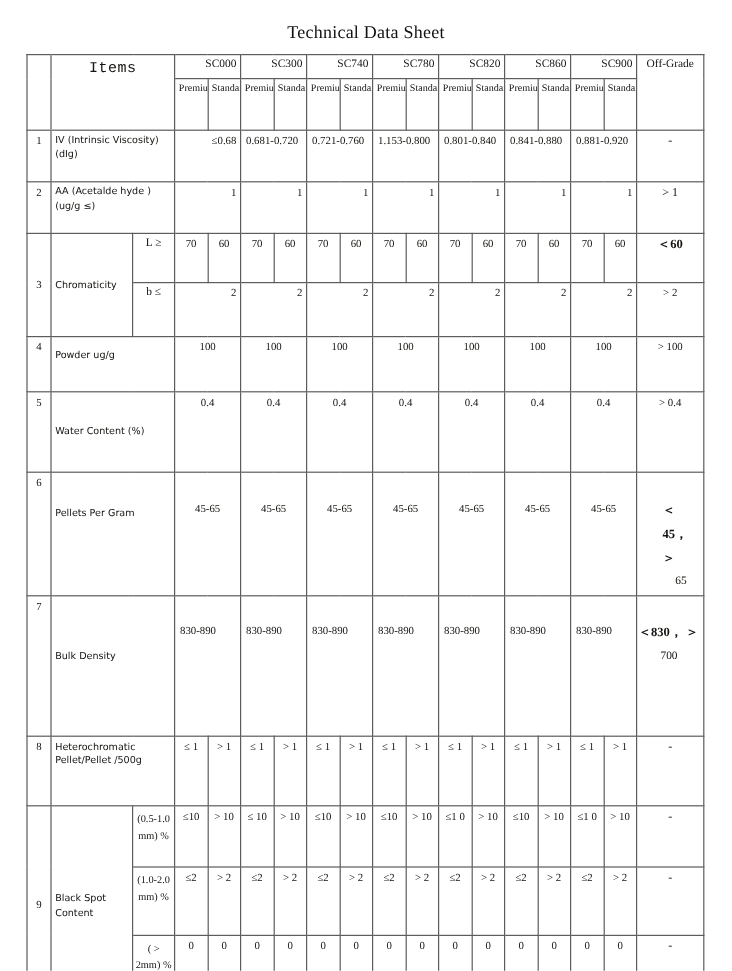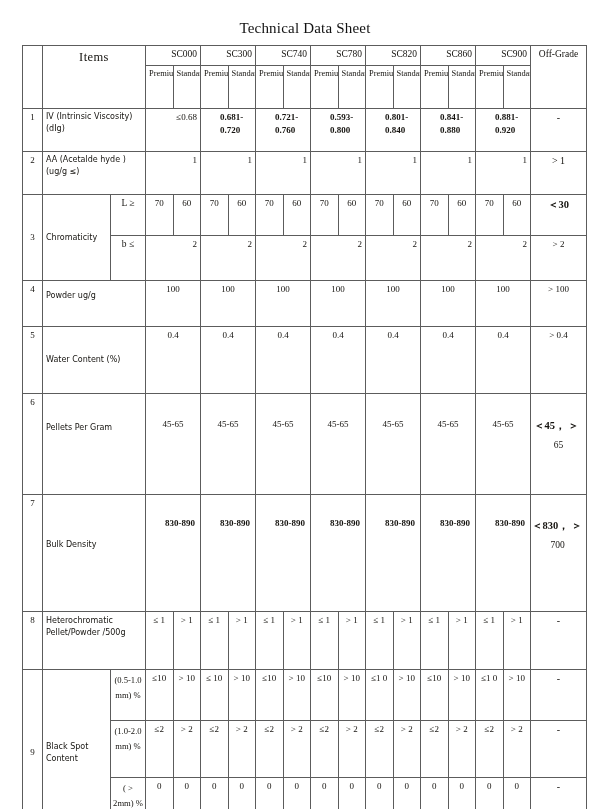--- a/index.html
+++ b/index.html
@@ -114,26 +114,26 @@
     margin-left: 12px;
   }
   .val {
     font-family: "Liberation Serif", serif;
     font-size: 9px;
     text-align: right;
     vertical-align: top;
     padding: 3px 4px 2px 3px;
   }
   .val.ctr { text-align: center; padding-right: 3px; }
-  .val.lft { text-align: left; padding-left: 19px; font-weight: bold; }
+  .val.lft { text-align: left; padding-left: 4px; }
   .val.dash { text-align: center; font-size: 10px; }
   .val.big {
     font-size: 9.5px;
     text-align: left;
-    padding-left: 3px;
+    padding-left: 21px;
     line-height: 1.9;
   }
   .val.big .tail { display: block; text-align: center; }
   .val .lt { font-size: 10.5px; font-weight: 600; }
 </style>
 </head>
 <body>
 
 <div class="page">
 
@@ -157,21 +157,21 @@
         <col class="c-g">
         <col class="c-g">
       <col class="c-g">
         <col class="c-g">
       <col class="c-off">
     </colgroup>
     <tbody>
 
       <tr>
         <td rowspan="2" style="border-right:none;"></td>
-        <td rowspan="2" colspan="2" class="items-head" style="height:58px;">Items</td>
+        <td rowspan="2" colspan="2" class="items-head" style="height:58px;font-family:Liberation Mono, monospace;">Items</td>
         <td colspan="2" class="grade-head">SC000</td>
         <td colspan="2" class="grade-head">SC300</td>
         <td colspan="2" class="grade-head">SC740</td>
         <td colspan="2" class="grade-head">SC780</td>
         <td colspan="2" class="grade-head">SC820</td>
         <td colspan="2" class="grade-head">SC860</td>
         <td colspan="2" class="grade-head">SC900</td>
         <td rowspan="2" class="offgrade-head">Off-Grade</td>
       </tr>
       <tr>
@@ -190,21 +190,21 @@
         <td class="tier-head">Premium</td>
         <td class="tier-head">Standard</td>
       </tr>
 
       <tr>
         <td class="num-cell">1</td>
         <td colspan="2" class="item-label" style="height:38px;">IV (Intrinsic Viscosity) (dIg)</td>
         <td colspan="2" class="val">≤0.68</td>
         <td colspan="2" class="val lft">0.681-0.720</td>
         <td colspan="2" class="val lft">0.721-0.760</td>
-        <td colspan="2" class="val lft">0.593-0.800</td>
+        <td colspan="2" class="val lft">1.153-0.800</td>
         <td colspan="2" class="val lft">0.801-0.840</td>
         <td colspan="2" class="val lft">0.841-0.880</td>
         <td colspan="2" class="val lft">0.881-0.920</td>
         <td class="val dash">-</td>
       </tr>
 
       <tr>
         <td class="num-cell">2</td>
         <td colspan="2" class="item-label" style="height:38px;">AA (Acetalde hyde ) (ug/g ≤)</td>
         <td colspan="2" class="val">1</td>
@@ -228,21 +228,21 @@
         <td class="val ctr">70</td>
         <td class="val ctr">60</td>
         <td class="val ctr">70</td>
         <td class="val ctr">60</td>
         <td class="val ctr">70</td>
         <td class="val ctr">60</td>
         <td class="val ctr">70</td>
         <td class="val ctr">60</td>
         <td class="val ctr">70</td>
         <td class="val ctr">60</td>
-        <td class="val ctr" style="font-size:10.5px;font-weight:600;">＜30</td>
+        <td class="val ctr" style="font-size:10.5px;font-weight:600;">＜60</td>
       </tr>
       <tr>
         <td class="sub-label" style="height:40px;">b ≤</td>
         <td colspan="2" class="val">2</td>
         <td colspan="2" class="val">2</td>
         <td colspan="2" class="val">2</td>
         <td colspan="2" class="val">2</td>
         <td colspan="2" class="val">2</td>
         <td colspan="2" class="val">2</td>
         <td colspan="2" class="val">2</td>
@@ -296,21 +296,21 @@
         <td colspan="2" class="val lft" style="padding-top:22px;">830-890</td>
         <td colspan="2" class="val lft" style="padding-top:22px;">830-890</td>
         <td colspan="2" class="val lft" style="padding-top:22px;">830-890</td>
         <td colspan="2" class="val lft" style="padding-top:22px;">830-890</td>
         <td colspan="2" class="val lft" style="padding-top:22px;">830-890</td>
         <td class="val big" style="padding-top:21px;padding-left:1px;"><span class="lt">＜830， ＞</span><span class="tail">700</span></td>
       </tr>
 
       <tr>
         <td class="num-cell">8</td>
-        <td colspan="2" class="item-label" style="height:52px;padding-top:3px;">Heterochromatic Pellet/Powder /500g</td>
+        <td colspan="2" class="item-label" style="height:52px;padding-top:3px;">Heterochromatic Pellet/Pellet /500g</td>
         <td class="val ctr">≤ 1</td>
         <td class="val ctr">&gt; 1</td>
         <td class="val ctr">≤ 1</td>
         <td class="val ctr">&gt; 1</td>
         <td class="val ctr">≤ 1</td>
         <td class="val ctr">&gt; 1</td>
         <td class="val ctr">≤ 1</td>
         <td class="val ctr">&gt; 1</td>
         <td class="val ctr">≤ 1</td>
         <td class="val ctr">&gt; 1</td>

